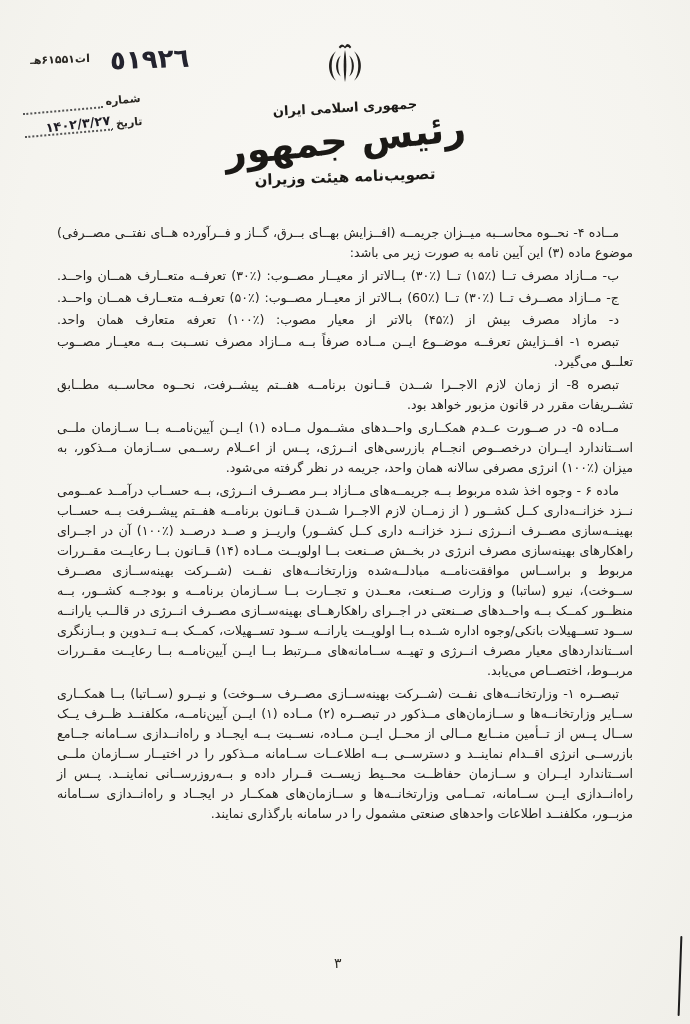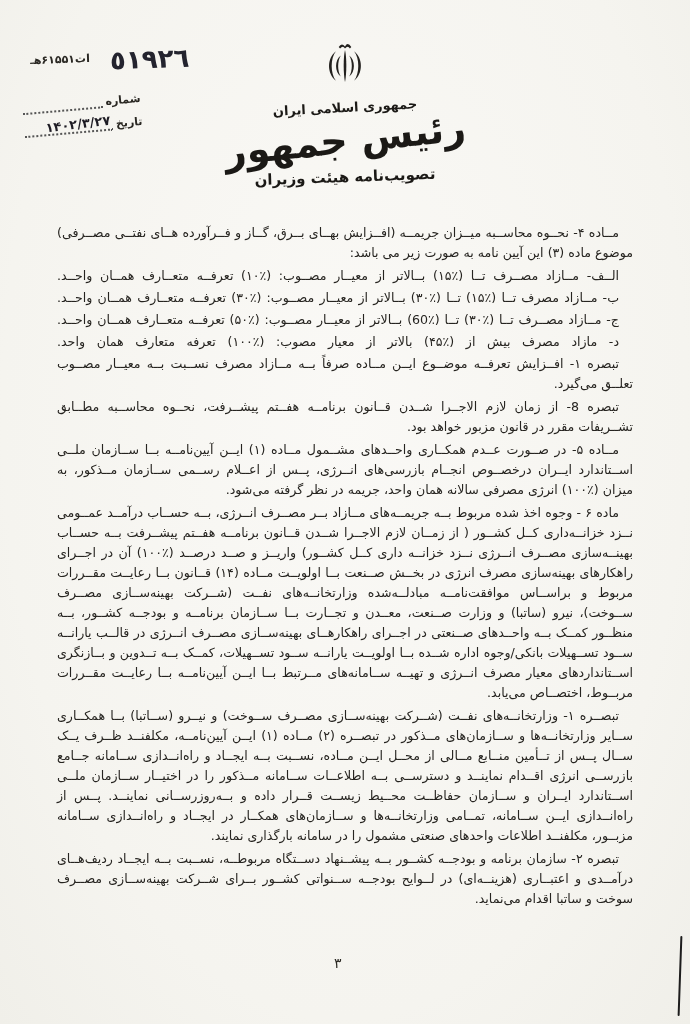--- a/index.html
+++ b/index.html
@@ -93,28 +93,26 @@
         </g>
       </svg>
     </span>
     <div class="country">جمهوری اسلامی ایران</div>
     <div class="authority">رئیس جمهور</div>
     <div class="doc-type">تصویب‌نامه هیئت وزیران</div>
   </div>
 
   <div class="body-text">
     <p class="article">مــاده ۴- نحــوه محاســبه میــزان جریمــه (افــزایش بهــای بــرق، گــاز و فــرآورده هــای نفتــی مصــرفی) موضوع ماده (۳) این آیین نامه به صورت زیر می باشد:</p>
-    <p class="item">الــف- مــازاد مصــرف تــا (٪۱۵) بــالاتر از معیــار مصــوب: (٪۱۰) تعرفــه متعــارف همــان واحــد.</p>
     <p class="item">ب- مــازاد مصرف تــا (٪۱۵) تــا (٪۳۰) بــالاتر از معیــار مصــوب: (٪۳۰) تعرفــه متعــارف همــان واحــد.</p>
     <p class="item">ج- مــازاد مصــرف تــا (٪۳۰) تــا (٪60) بــالاتر از معیــار مصــوب: (٪۵۰) تعرفــه متعــارف همــان واحــد.</p>
     <p class="item">د- مازاد مصرف بیش از (٪۴۵) بالاتر از معیار مصوب: (٪۱۰۰) تعرفه متعارف همان واحد.</p>
     <p>تبصره ۱- افــزایش تعرفــه موضــوع ایــن مــاده صرفاً بــه مــازاد مصرف نســبت بــه معیــار مصــوب تعلــق می‌گیرد.</p>
     <p>تبصره 8- از زمان لازم الاجــرا شــدن قــانون برنامــه هفــتم پیشــرفت، نحــوه محاســبه مطــابق تشــریفات مقرر در قانون مزبور خواهد بود.</p>
     <p class="article">مــاده ۵- در صــورت عــدم همکــاری واحــدهای مشــمول مــاده (۱) ایــن آیین‌نامــه بــا ســازمان ملــی اســتاندارد ایــران درخصــوص انجــام بازرسی‌های انــرژی، پــس از اعــلام رســمی ســازمان مــذکور، به میزان (٪۱۰۰) انرژی مصرفی سالانه همان واحد، جریمه در نظر گرفته می‌شود.</p>
     <p class="article">ماده ۶ - وجوه اخذ شده مربوط بــه جریمــه‌های مــازاد بــر مصــرف انــرژی، بــه حســاب درآمــد عمــومی نــزد خزانــه‌داری کــل کشــور ( از زمــان لازم الاجــرا شــدن قــانون برنامــه هفــتم پیشــرفت بــه حســاب بهینــه‌سازی مصــرف انــرژی نــزد خزانــه داری کــل کشــور) واریــز و صــد درصــد (٪۱۰۰) آن در اجــرای راهکارهای بهینه‌سازی مصرف انرژی در بخــش صــنعت بــا اولویــت مــاده (۱۴) قــانون بــا رعایــت مقــررات مربوط و براســاس موافقت‌نامــه مبادلــه‌شده وزارتخانــه‌های نفــت (شــرکت بهینه‌ســازی مصــرف ســوخت)، نیرو (ساتبا) و وزارت صــنعت، معــدن و تجــارت بــا ســازمان برنامــه و بودجــه کشــور، بــه منظــور کمــک بــه واحــدهای صــنعتی در اجــرای راهکارهــای بهینه‌ســازی مصــرف انــرژی در قالــب یارانــه ســود تســهیلات بانکی/وجوه اداره شــده بــا اولویــت یارانــه ســود تســهیلات، کمــک بــه تــدوین و بــازنگری اســتانداردهای معیار مصرف انــرژی و تهیــه ســامانه‌های مــرتبط بــا ایــن آیین‌نامــه بــا رعایــت مقــررات مربــوط، اختصــاص می‌یابد.</p>
     <p>تبصــره ۱- وزارتخانــه‌های نفــت (شــرکت بهینه‌ســازی مصــرف ســوخت) و نیــرو (ســاتبا) بــا همکــاری ســایر وزارتخانــه‌ها و ســازمان‌های مــذکور در تبصــره (۲) مــاده (۱) ایــن آیین‌نامــه، مکلفنــد ظــرف یــک ســال پــس از تــأمین منــابع مــالی از محــل ایــن مــاده، نســبت بــه ایجــاد و راه‌انــدازی ســامانه جــامع بازرســی انرژی اقــدام نماینــد و دسترســی بــه اطلاعــات ســامانه مــذکور را در اختیــار ســازمان ملــی اســتاندارد ایــران و ســازمان حفاظــت محــیط زیســت قــرار داده و بــه‌روزرســانی نماینــد. پــس از راه‌انــدازی ایــن ســامانه، تمــامی وزارتخانــه‌ها و ســازمان‌های همکــار در ایجــاد و راه‌انــدازی ســامانه مزبــور، مکلفنــد اطلاعات واحدهای صنعتی مشمول را در سامانه بارگذاری نمایند.</p>
-    <p>تبصره ۲- سازمان برنامه و بودجــه کشــور بــه پیشــنهاد دســتگاه مربوطــه، نســبت بــه ایجــاد ردیف‌هــای درآمــدی و اعتبــاری (هزینــه‌ای) در لــوایح بودجــه ســنواتی کشــور بــرای شــرکت بهینه‌ســازی مصــرف سوخت و ساتبا اقدام می‌نماید.</p>
   </div>
 
   <div class="page-number">۳</div>
   <div class="edge-line"></div>
 
 </div>
 
 </body></html>

